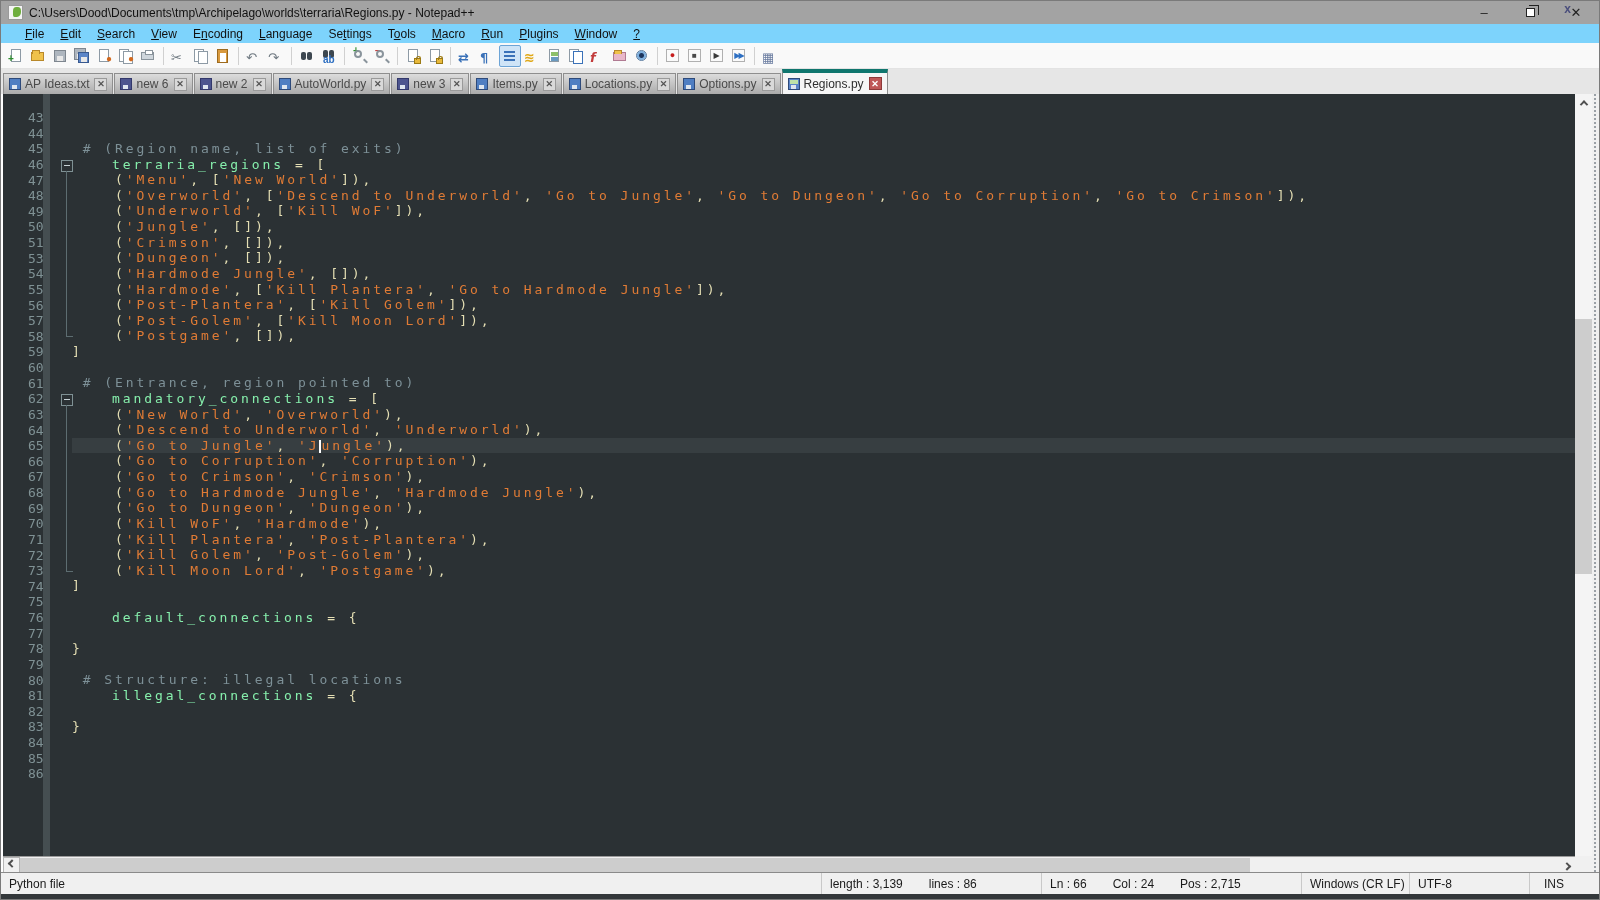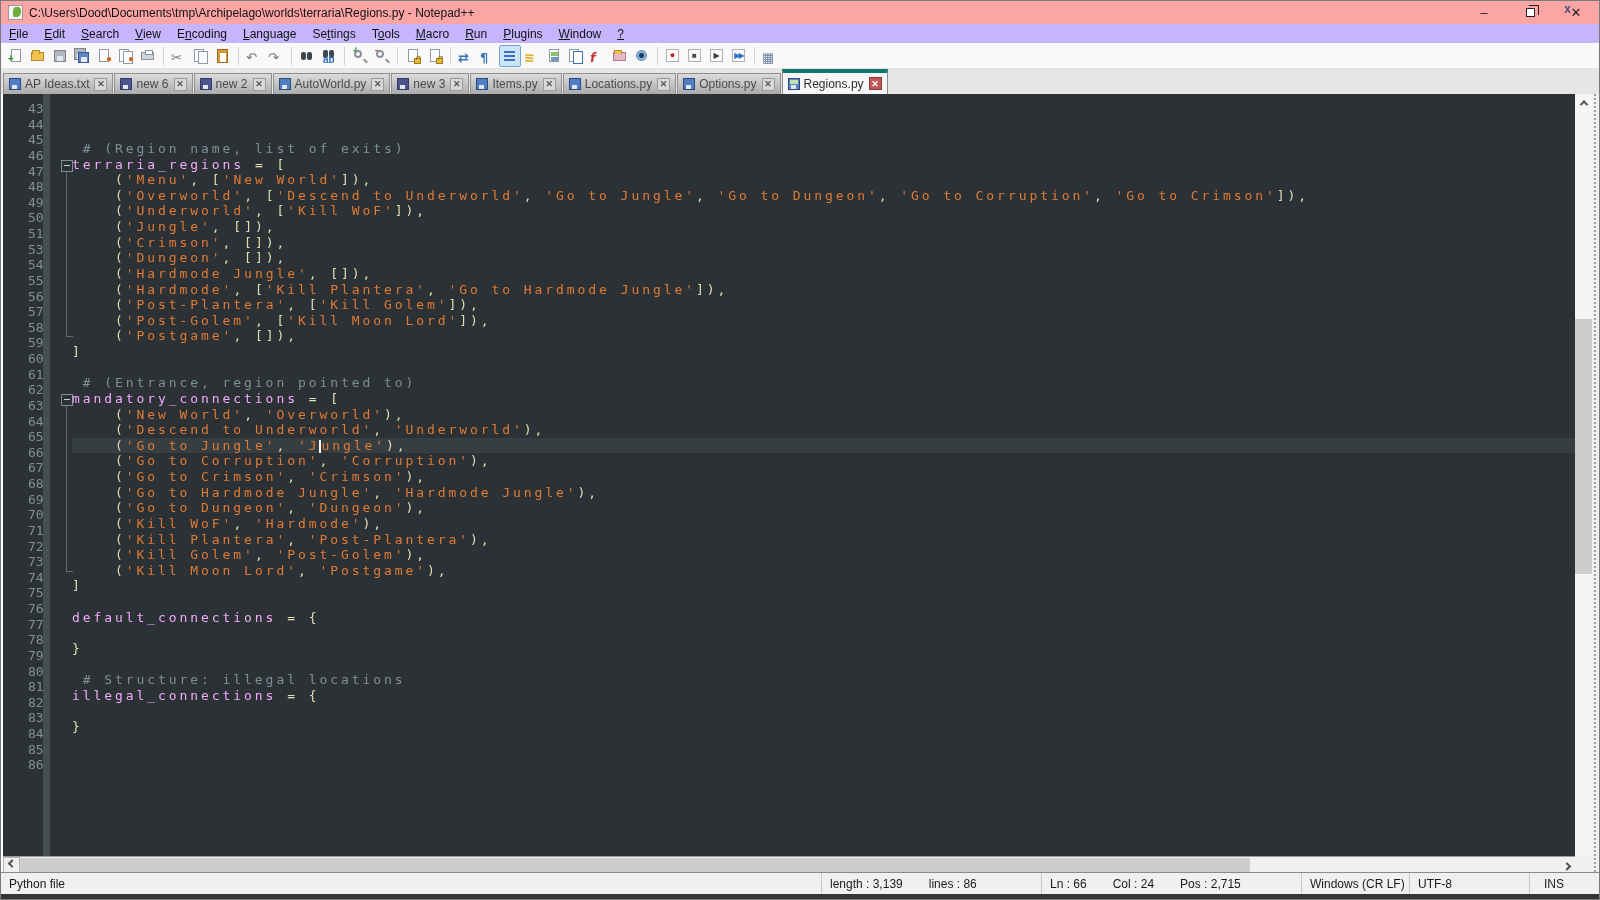--- a/index.html
+++ b/index.html
@@ -1,35 +1,35 @@
 <!DOCTYPE html>
 <html><head>
 <meta charset="utf-8">
 <style>
   html,body{margin:0;padding:0;background:#444;}
   *{box-sizing:border-box;}
   .window{position:relative;width:1600px;height:900px;background:#ffffff;overflow:hidden;
           font-family:"Liberation Sans",sans-serif;border:1px solid #7a7a7a;}
   
-  .titlebar{position:absolute;left:0;top:0;width:100%;height:23px;background:#fca5a5;
+  .titlebar{position:absolute;left:0;top:0;width:100%;height:23px;background:#a3a3a3;
             display:flex;align-items:center;}
   .app-icon{width:15px;height:15px;margin:0 6px 0 7px;position:relative;background:#f4f4f4;
             border:1px solid #9a9a9a;}
   .app-icon::after{content:"";position:absolute;right:1px;top:1px;width:8px;height:10px;
             background:#6fae3e;border-radius:40% 40% 50% 20%;}
   .title-text{font-size:12px;color:#111;white-space:nowrap;}
   .win-buttons{margin-left:auto;display:flex;height:100%;}
   .win-btn{width:46px;height:23px;display:flex;align-items:center;justify-content:center;
            font-size:13px;color:#222;}
   .restore-glyph{width:9px;height:9px;border:1px solid #222;position:relative;background:#fff;}
   .restore-glyph::before{content:"";position:absolute;left:2px;top:-4px;width:9px;height:9px;
            border:1px solid #222;border-left:none;border-bottom:none;}
   
-  .menubar{position:absolute;left:0;top:23px;width:100%;height:19px;background:#c4b5fd;
-           display:flex;align-items:center;font-size:12px;color:#111;}
+  .menubar{position:absolute;left:0;top:23px;width:100%;height:19px;background:#7dd3fc;
+           display:flex;align-items:center;font-size:12px;color:#111;padding-left:16px;}
   .menu-item{padding:2px 8px;white-space:nowrap;}
   .menu-item u{text-decoration:underline;}
   .menu-close{position:absolute;right:28px;top:1px;font-size:12px;font-weight:bold;color:#4a4e7c;}
   
   .toolbar{position:absolute;left:0;top:42px;width:100%;height:26px;background:#f9f9f9;
            display:flex;align-items:center;padding-left:4px;border-bottom:1px solid #e3e3e3;}
   .tb-sep{width:1px;height:18px;background:#d0d0d0;margin:0 4px;}
   .tb-btn{width:22px;height:22px;display:flex;align-items:center;justify-content:center;position:relative;}
   .tb-btn.active-state{background:#cfe4f7;border:1px solid #6da4d6;border-radius:2px;}
   .ic{position:relative;width:16px;height:16px;display:block;}
@@ -73,23 +73,23 @@
   .tab-close{width:13px;height:13px;margin-left:5px;display:flex;align-items:center;justify-content:center;
              font-size:9px;font-weight:bold;color:#555;background:#d9d9d9;border:1px solid #9a9a9a;}
   .tab.active .tab-close{background:#bf5757;border-color:#8e3a3a;color:#fff;}
   
   .editor{position:absolute;left:2px;top:93px;width:1572px;height:762px;background:#2b3134;overflow:hidden;}
   .bm-strip{position:absolute;left:40px;top:0;bottom:0;width:7px;background:#454e51;}
   .code-lines{position:absolute;left:0;top:0;right:0;
               font-family:"DejaVu Sans Mono",monospace;font-size:13px;line-height:15.63px;letter-spacing:2.93px;}
   .line{position:relative;height:15.63px;white-space:pre;}
   .line.current{background:linear-gradient(90deg, rgba(0,0,0,0) 69px, #373e41 69px);}
-  .num{position:absolute;left:0;top:7px;width:38px;text-align:center;color:#7f9194;letter-spacing:0;padding-left:25px;}
+  .num{position:absolute;left:0;top:16px;width:38px;text-align:center;color:#7f9194;letter-spacing:0;padding-left:25px;}
   .code{position:absolute;left:69px;top:0;}
-  .tk-d{color:#f0abfc;} .tk-o{color:#e5dfb4;} .tk-s{color:#e07b35;} .tk-c{color:#7d9097;}
+  .tk-d{color:#86efac;margin-left:40px;} .tk-o{color:#e5dfb4;} .tk-s{color:#e07b35;} .tk-c{color:#7d9097;}
   .caret{display:inline-block;width:0;height:13px;border-left:2px solid #ffffff;vertical-align:text-bottom;}
   .fold-mid::before{content:"";position:absolute;left:63px;top:0;bottom:0;width:1px;background:#5d6d71;}
   .fold-end::before{content:"";position:absolute;left:63px;top:0;height:8px;width:1px;background:#5d6d71;}
   .fold-end::after{content:"";position:absolute;left:63px;top:8px;width:7px;height:1px;background:#5d6d71;}
   .fold-open::before{content:"";position:absolute;left:58px;top:3px;width:10px;height:10px;
                      border:1px solid #7f9194;background:#2b3134;}
   .fold-open::after{content:"";position:absolute;left:61px;top:8px;width:6px;height:1px;background:#c7d2d5;}
   .fold-open .stub{position:absolute;left:63px;top:14px;bottom:0;width:1px;background:#5d6d71;}
   
   .vscroll{position:absolute;left:1574px;top:93px;width:17px;height:778px;background:#f4f4f4;}

